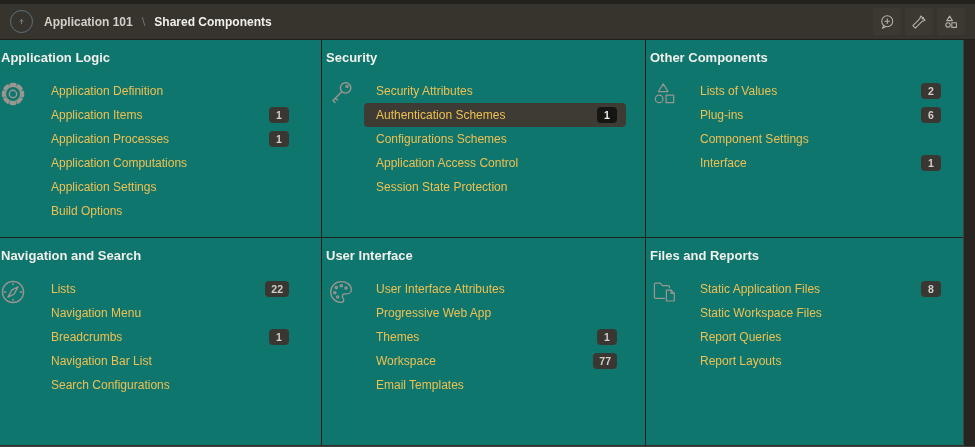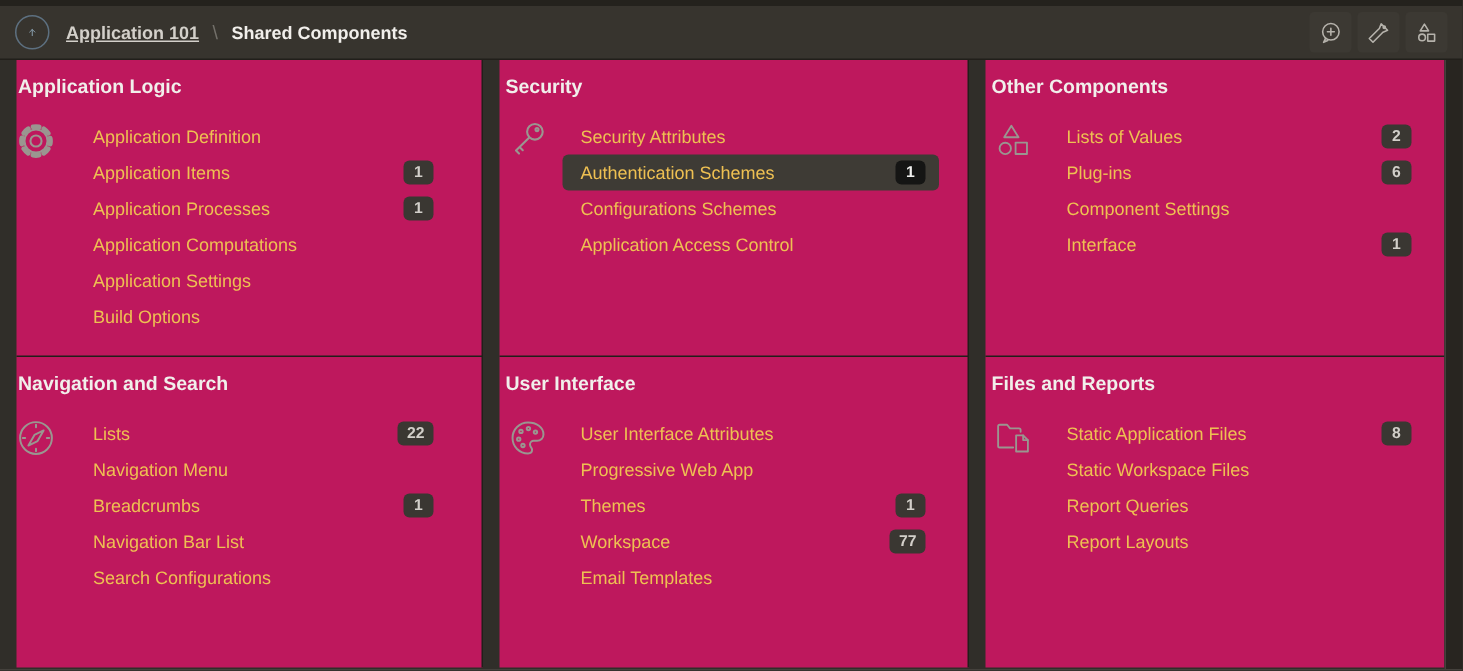--- a/index.html
+++ b/index.html
@@ -15,41 +15,41 @@
     height:36px;background:#37342e;border-bottom:1px solid #211f1a;
     display:flex;align-items:center;padding:0 10px;box-sizing:border-box;
   }
   .up-btn{
     width:23px;height:23px;border-radius:50%;border:1px solid #5d7080;
     display:flex;align-items:center;justify-content:center;
     color:#8ba1b0;background:transparent;cursor:pointer;flex:0 0 auto;
   }
   .up-btn svg{width:13px;height:13px;stroke:#8ba1b0;fill:none;stroke-width:1.6;stroke-linecap:round;stroke-linejoin:round;}
   .breadcrumb{display:flex;align-items:center;margin-left:11px;gap:9px;font-size:12px;}
-  .bc-app{color:#d3d0ca;font-weight:700;text-decoration:underline;}
+  .bc-app{color:#d3d0ca;font-weight:700;}
   .bc-sep{color:#73706a;font-size:13px;}
   .bc-cur{color:#f1efeb;font-weight:700;}
   .tb-spacer{flex:1;}
   .tb-actions{display:flex;gap:4px;}
   .tb-btn{
     width:28px;height:27px;border-radius:3px;background:#3c3933;border:none;
     display:flex;align-items:center;justify-content:center;cursor:pointer;padding:0;
   }
   .tb-btn svg{width:18px;height:18px;stroke:#b5b2ab;fill:none;stroke-width:1.3;stroke-linecap:round;stroke-linejoin:round;}
   
   .content{display:flex;height:406px;}
   .grid{
     width:963px;display:grid;
     grid-template-columns:322px 324px 317px;
     grid-template-rows:198px 207px;
   }
   .gutter{width:12px;background:#282520;border-left:1px solid #44413c;}
   .panel{
-    box-sizing:border-box;padding:10px 0 0 4px;background:#be185d;
-    border-right:1px solid #211f1a;overflow:hidden;margin-left:11px;
+    box-sizing:border-box;padding:10px 0 0 4px;background:#0f766e;
+    border-right:1px solid #211f1a;overflow:hidden;
   }
   .grid .panel:nth-of-type(3n+1){padding-left:1px;}
   .grid .panel:nth-of-type(3n){border-right:none;}
   .grid .panel:nth-of-type(-n+3){border-bottom:1px solid #211f1a;}
   .panel-title{
     margin:0 0 13px 0;font-size:13px;font-weight:700;color:#f1efeb;line-height:16px;
   }
   .panel-body{display:flex;align-items:flex-start;gap:12px;}
   .icon-col{width:38px;flex:0 0 38px;padding-top:0;}
   .panel-icon svg{width:30px;height:30px;stroke:#9a9690;fill:none;stroke-width:1.4;stroke-linecap:round;stroke-linejoin:round;}
@@ -172,20 +172,23 @@
             <li class="row hl">
               <span class="link-label">Authentication Schemes</span>
               <span class="badge">1</span>
             </li>
             <li class="row">
               <span class="link-label">Configurations Schemes</span>
             </li>
             <li class="row">
               <span class="link-label">Application Access Control</span>
             </li>
+            <li class="row">
+              <span class="link-label">Session State Protection</span>
+            </li>
           </ul>
     </div>
   </section>
 
   <section class="panel">
     <h2 class="panel-title">Other Components</h2>
     <div class="panel-body">
       <div class="icon-col">
         <span class="panel-icon"><svg viewBox="0 0 34 34">
                 <path d="M15 5.5 L20.4 14.2 H9.6 Z"></path>

